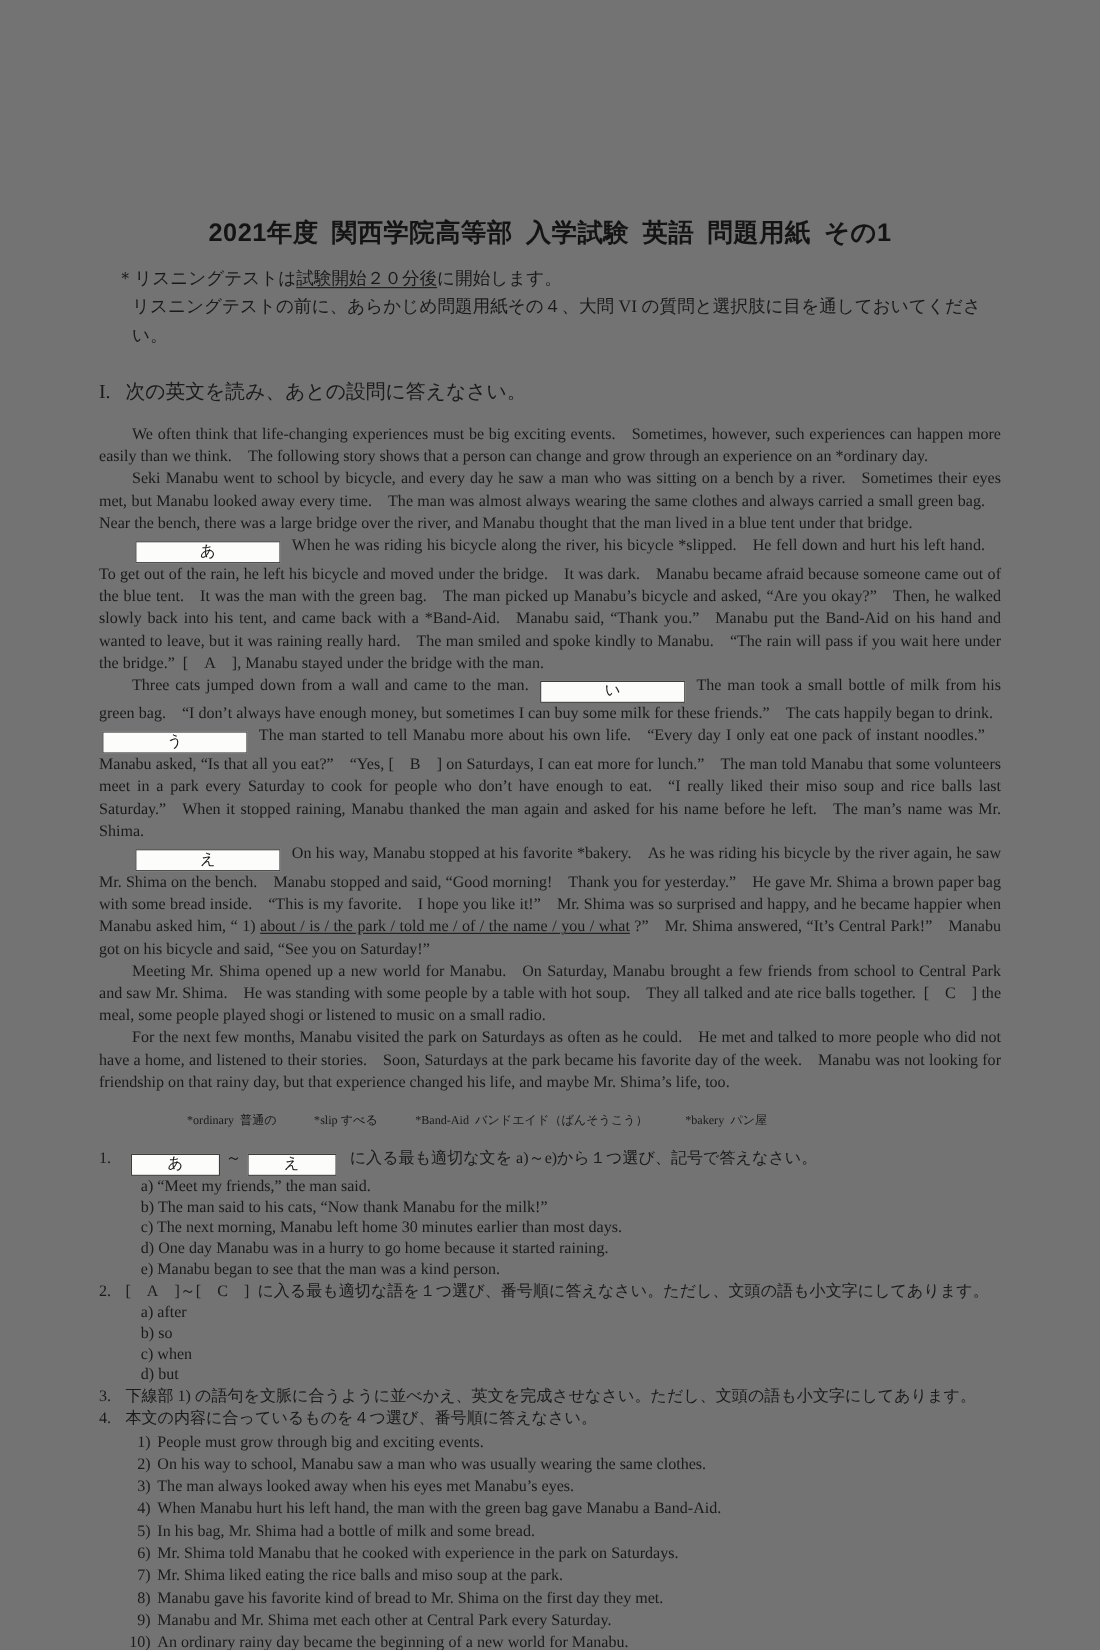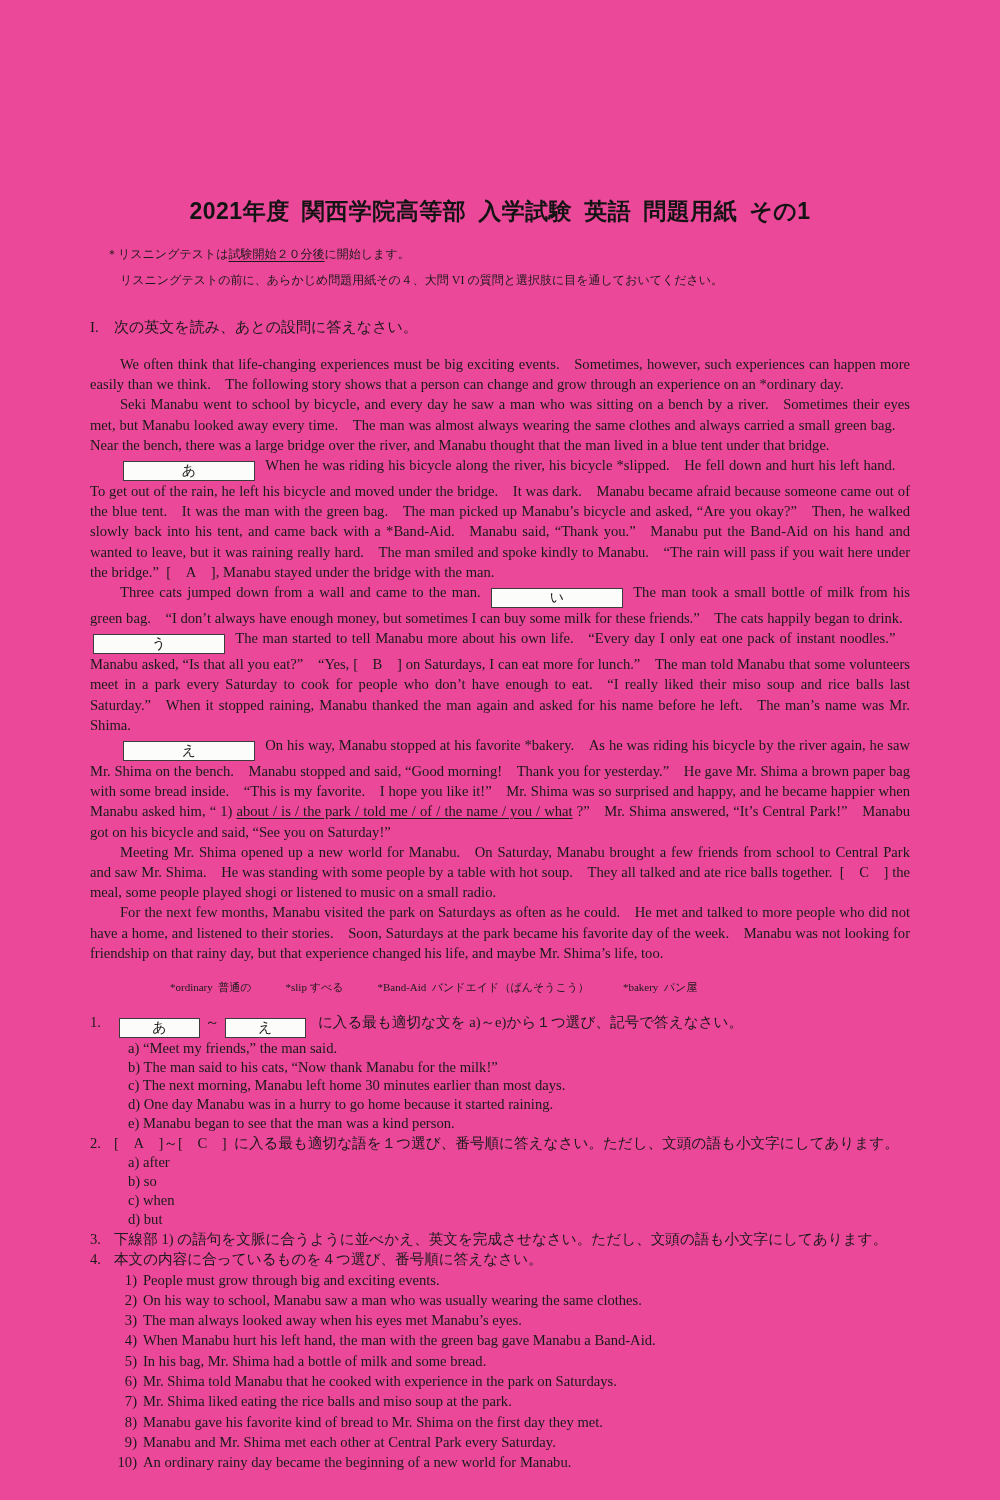--- a/index.html
+++ b/index.html
@@ -1,32 +1,32 @@
 <!DOCTYPE html>
 <html><head>
 <meta charset="utf-8">
 <style>
   * { box-sizing: border-box; }
   html, body { margin: 0; padding: 0; background: #d8d8d8; }
   .page {
     width: 1000px; height: 1500px; margin: 0 auto; position: relative; overflow: hidden;
-    background: #ec4899; color: #1a1a1a;
+    background: #737373; color: #1a1a1a;
     font-family: "Liberation Serif", "DejaVu Serif", serif;
     padding: 196px 90px 0 90px;
   }
   .title {
     font-family: "Liberation Sans", "DejaVu Sans", sans-serif;
     font-weight: 700; font-size: 23px; letter-spacing: 0.5px;
     text-align: center; margin: 0 0 14px 0; color: #141414;
   }
-  .notes { font-size: 12px; line-height: 26px; }
+  .notes { font-size: 16px; line-height: 26px; }
   .note-1 { margin: 0 0 0 16px; }
   .note-2 { margin: 0 0 0 30px; }
   .u-jp { text-decoration: underline; text-underline-offset: 3px; }
-  .section-head { margin-top: 25px; font-size: 15px; }
+  .section-head { margin-top: 25px; font-size: 18px; }
   .sec-num { display: inline-block; width: 24px; }
   .passage { margin-top: 17px; font-size: 14.6px; line-height: 20.2px; text-align: justify; }
   .para { margin: 0; text-indent: 30px; }
   .fill-box {
     display: inline-block; width: 132px; height: 20px; line-height: 17px;
     border: 1px solid #3c3c3c; text-align: center; text-indent: 0;
     font-size: 14px; vertical-align: -5px; margin: 0 3px; background: #fcfcfa;
   }
   .fill-box.q { width: 81px; margin: 0 5px; }
   .u-en { text-decoration: underline; text-underline-offset: 2px; }

